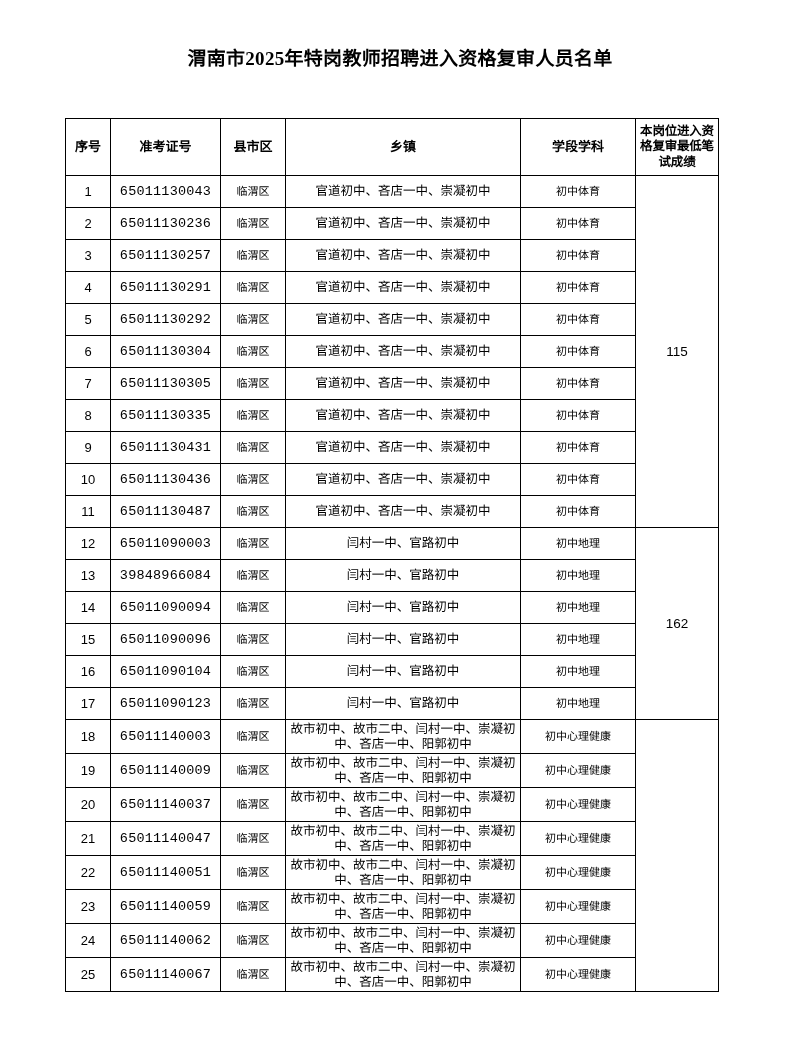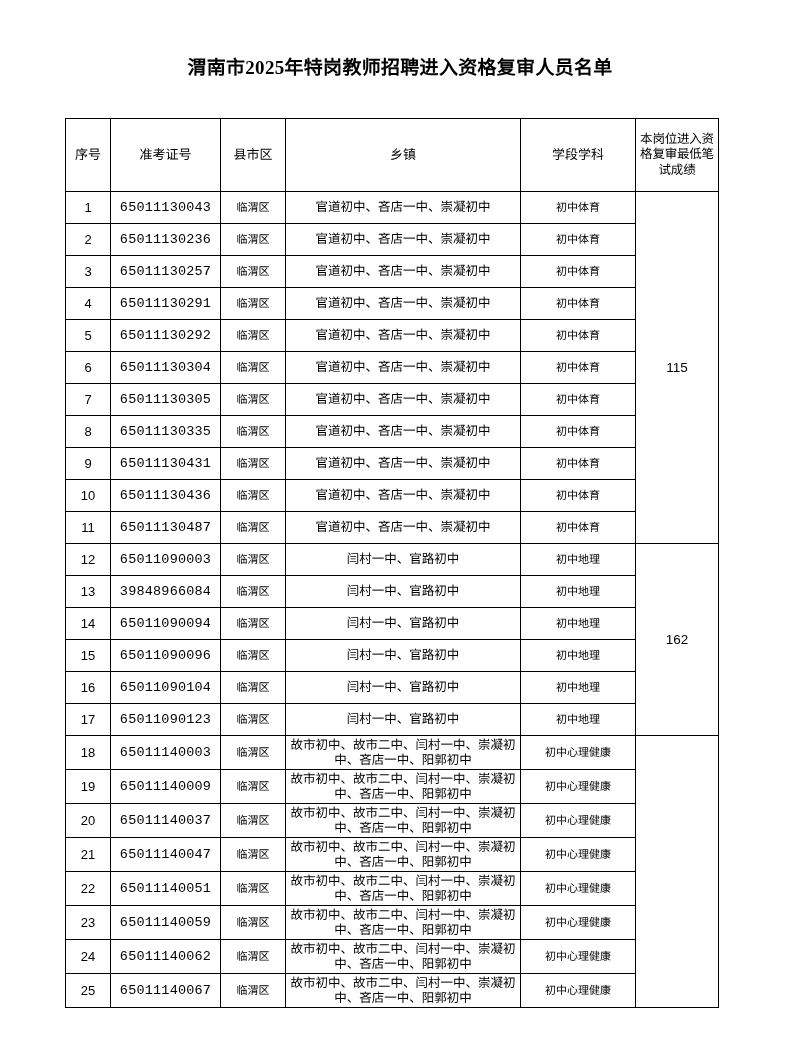--- a/index.html
+++ b/index.html
@@ -17,21 +17,21 @@
   }
   .page {
     position: relative;
     width: 800px;
     height: 1053px;
     box-sizing: border-box;
     overflow: hidden;
   }
   .title-block {
     width: 660px;
-    margin: 9px auto;
+    margin: 0 auto;
     padding-top: 44px;
     text-align: center;
   }
   .title-line {
     font-size: 19px;
     font-weight: bold;
     line-height: 30px;
     letter-spacing: 0.3px;
     white-space: nowrap;
   }
@@ -61,24 +61,24 @@
   table.roster th,
   table.roster td {
     border: 1px solid #000000;
     text-align: center;
     vertical-align: middle;
     padding: 0 2px;
     line-height: 1.18;
     word-break: break-all;
   }
   table.roster thead th {
-    font-weight: normal;
+    font-weight: bold;
     font-size: 13px;
     height: 52px;
-    padding: 10px 3px;
+    padding: 2px 3px;
   }
   table.roster thead th.h-score {
     font-size: 12.5px;
     line-height: 1.25;
     letter-spacing: -0.2px;
   }
   table.roster tbody td {
     height: 31px;
   }
   td.idx {

